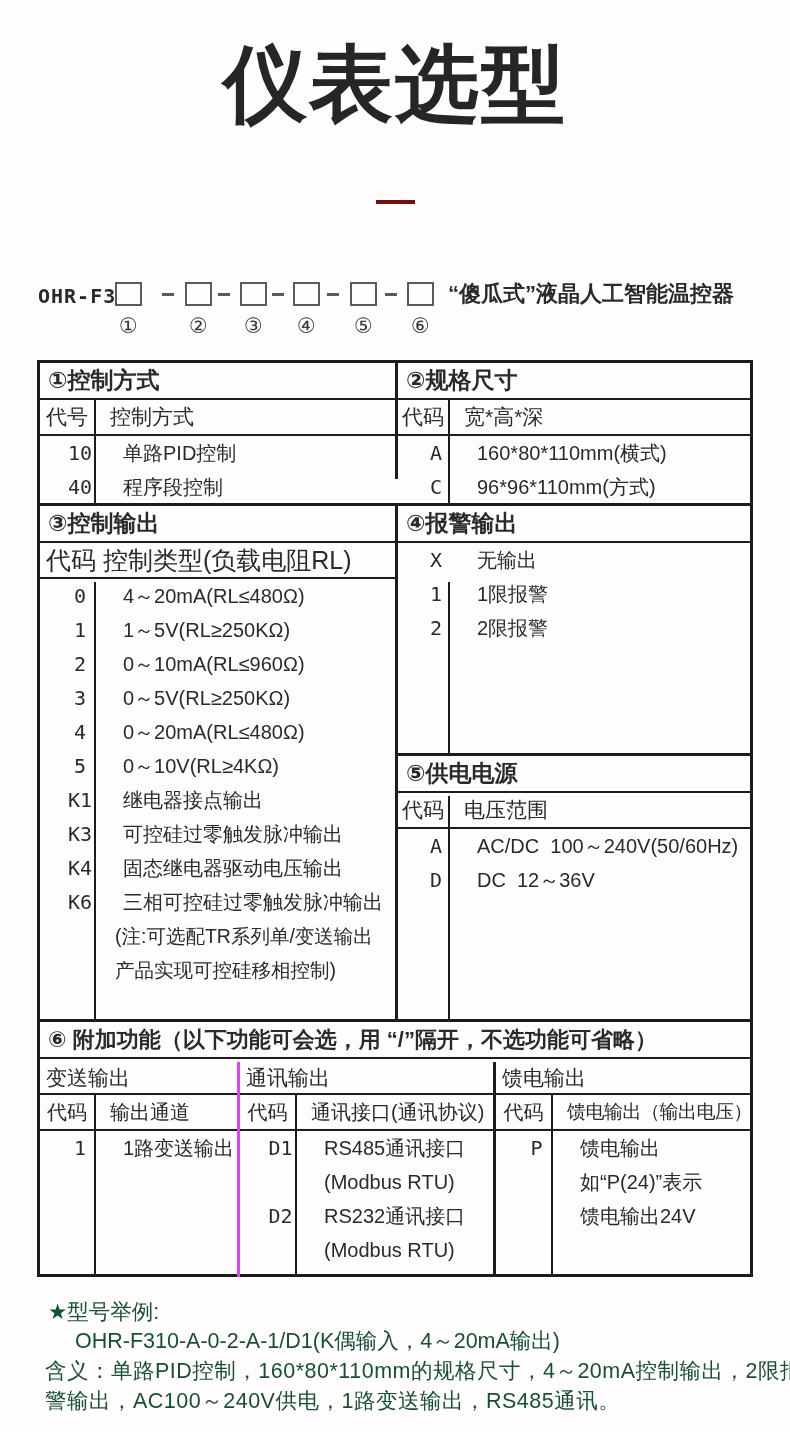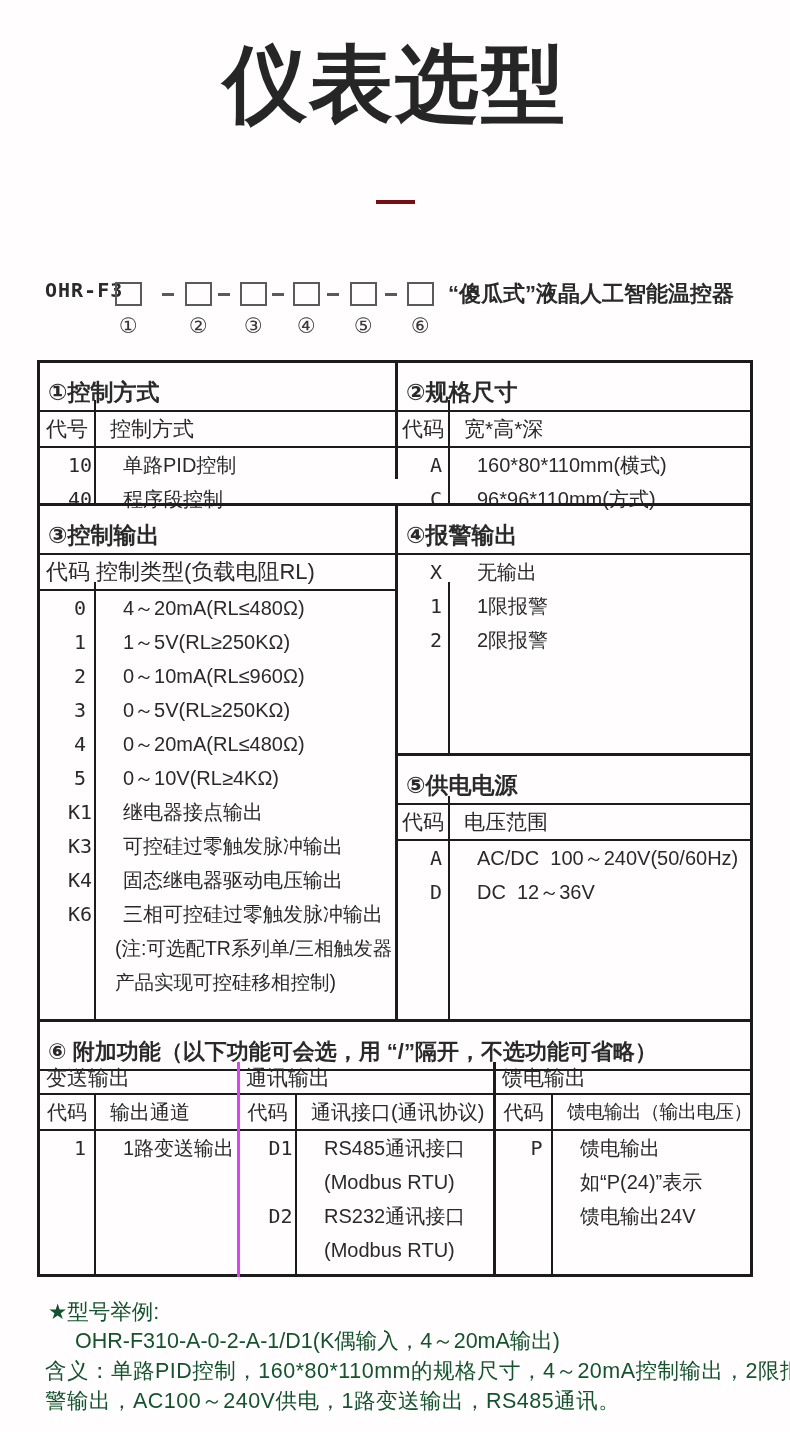--- a/index.html
+++ b/index.html
@@ -7,33 +7,33 @@
     width:790px;height:1432px;position:relative;overflow:hidden;
     background:#fffdfd;color:#2a2a2a;
     font-family:"Liberation Sans","DejaVu Sans",sans-serif;
   }
   .abs{position:absolute;box-sizing:border-box;}
   .page-title{
     left:0;top:28px;width:790px;text-align:center;
     font-size:84px;font-weight:900;letter-spacing:2px;color:#262626;
   }
   .accent-dash{left:376px;top:200px;width:39px;height:4px;background:#7a0d10;}
-  .model-prefix{left:38px;top:278px;font-family:"DejaVu Sans Mono",monospace;font-size:20px;font-weight:bold;letter-spacing:1px;margin-left:7px;}
+  .model-prefix{left:38px;top:284px;font-family:"DejaVu Sans Mono",monospace;font-size:20px;font-weight:bold;letter-spacing:1px;}
   .mbox{width:27px;height:24px;border:2px solid #5a5a5a;top:282px;background:transparent;}
   .mdash{width:12px;height:3px;background:#5a5a5a;top:293px;}
   .mnum{top:314px;width:45px;text-align:center;font-size:21px;color:#3a3a3a;}
   .model-desc{left:448px;top:279px;font-size:22px;font-weight:bold;}
   
   .tbl{left:37px;top:360px;width:716px;height:917px;border:3px solid #1c1c1c;}
   .sec{position:absolute;box-sizing:border-box;border-color:#1c1c1c;}
   .sec-title{height:37px;display:flex;align-items:center;padding-left:8px;
-    font-weight:bold;font-size:23px;border-bottom:2px solid #1c1c1c;box-sizing:border-box;margin-top:12px;}
+    font-weight:bold;font-size:23px;border-bottom:2px solid #1c1c1c;box-sizing:border-box;}
   .colhdr{height:36px;display:flex;align-items:center;font-size:21px;
     border-bottom:2px solid #1c1c1c;box-sizing:border-box;}
-  .colhdr-merged{height:36px;display:flex;align-items:center;padding-left:6px;font-size:22px;
+  .colhdr-merged{height:36px;display:flex;align-items:center;padding-left:6px;font-size:25px;
     border-bottom:2px solid #1c1c1c;box-sizing:border-box;white-space:pre;}
   .trow{height:34px;display:flex;align-items:center;font-size:20px;box-sizing:border-box;margin-left:13px;}
   .code{text-align:center;font-family:"DejaVu Sans Mono",monospace;flex:0 0 auto;}
   .w54{width:54px;} .w50{width:50px;} .w55{width:55px;}
   .val{padding-left:16px;white-space:pre;}
   .note{padding-left:62px;font-size:19.5px;white-space:pre;}
   .vline{position:absolute;width:2px;background:#1c1c1c;}
   .grp{position:absolute;box-sizing:border-box;border-color:#1c1c1c;}
   .grp-name{height:33px;display:flex;align-items:center;padding-left:6px;font-size:21px;
     border-bottom:2px solid #1c1c1c;box-sizing:border-box;}
@@ -145,21 +145,21 @@
     </div>
     <div class="trow">
       <span class="code w54">K4</span>
       <span class="val">固态继电器驱动电压输出</span>
     </div>
     <div class="trow">
       <span class="code w54">K6</span>
       <span class="val">三相可控硅过零触发脉冲输出</span>
     </div>
     <div class="trow">
-      <span class="note">(注:可选配TR系列单/三相触发器</span>
+      <span class="note">(注:可选配TR系列单/变送输出</span>
     </div>
     <div class="trow">
       <span class="note">产品实现可控硅移相控制)</span>
     </div>
     <div class="vline" style="left:54px;top:76px;height:440px"></div>
   </div>
 
   <div class="sec" style="left:355px;top:140px;width:355px;height:250px;border-left:3px solid #1c1c1c;border-top:3px solid #1c1c1c">
     <div class="sec-title">④报警输出</div>
     <div class="trow">

